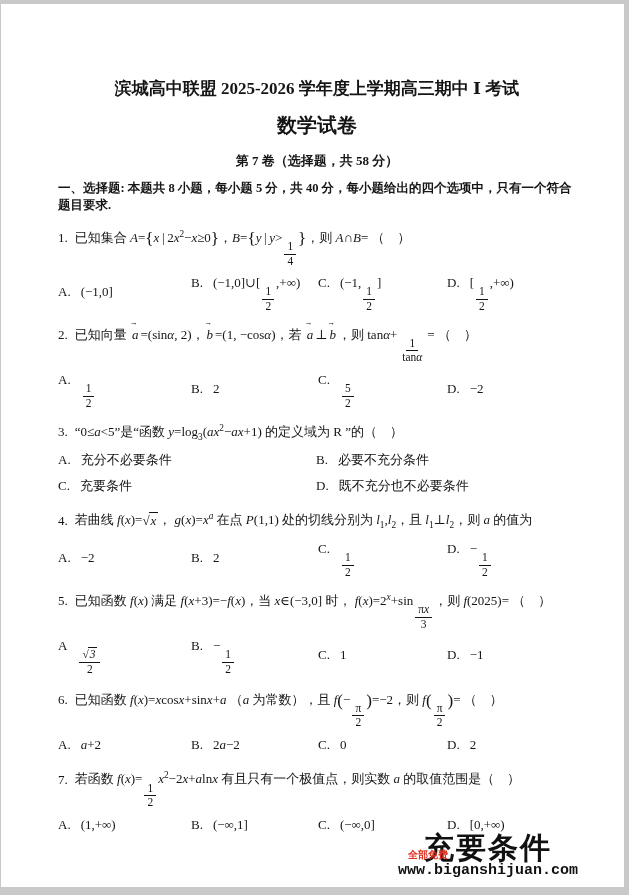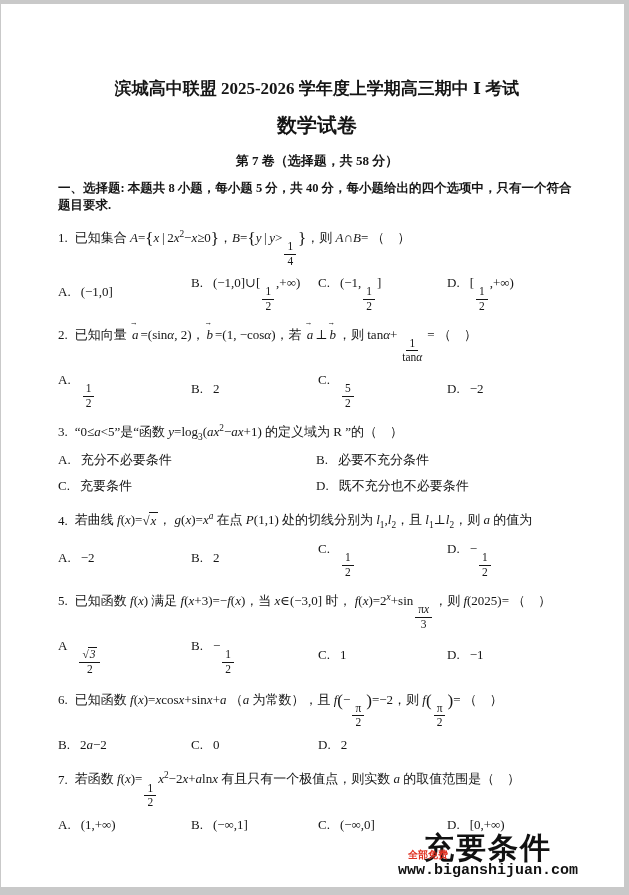--- a/index.html
+++ b/index.html
@@ -137,20 +137,21 @@
         </div>
         <div class="question">
           <div class="stem"><span class="qnum">6.</span>已知函数 <i>f</i>(<i>x</i>)=<i>x</i>cos<i>x</i>+sin<i>x</i>+<i>a</i>&nbsp;（<i>a</i> 为常数），且 <i>f</i><span class="bp">(</span>−<span class="fr">
               <span class="nu">π</span>
               <span class="de">2</span>
             </span><span class="bp">)</span>=−2，则 <i>f</i><span class="bp">(</span><span class="fr">
               <span class="nu">π</span>
               <span class="de">2</span>
             </span><span class="bp">)</span>=&nbsp;（ ）</div>
           <div class="opts cols4">
+            <div class="opt"><span class="olabel">A.</span><span class="oval"><i>a</i>+2</span></div>
             <div class="opt"><span class="olabel">B.</span><span class="oval">2<i>a</i>−2</span></div>
             <div class="opt"><span class="olabel">C.</span><span class="oval">0</span></div>
             <div class="opt"><span class="olabel">D.</span><span class="oval">2</span></div>
           </div>
         </div>
         <div class="question">
           <div class="stem"><span class="qnum">7.</span>若函数 <i>f</i>(<i>x</i>)=<span class="fr">
               <span class="nu">1</span>
               <span class="de">2</span>
             </span><i>x</i><sup>2</sup>−2<i>x</i>+<i>a</i>ln<i>x</i> 有且只有一个极值点，则实数 <i>a</i> 的取值范围是（ ）</div>

